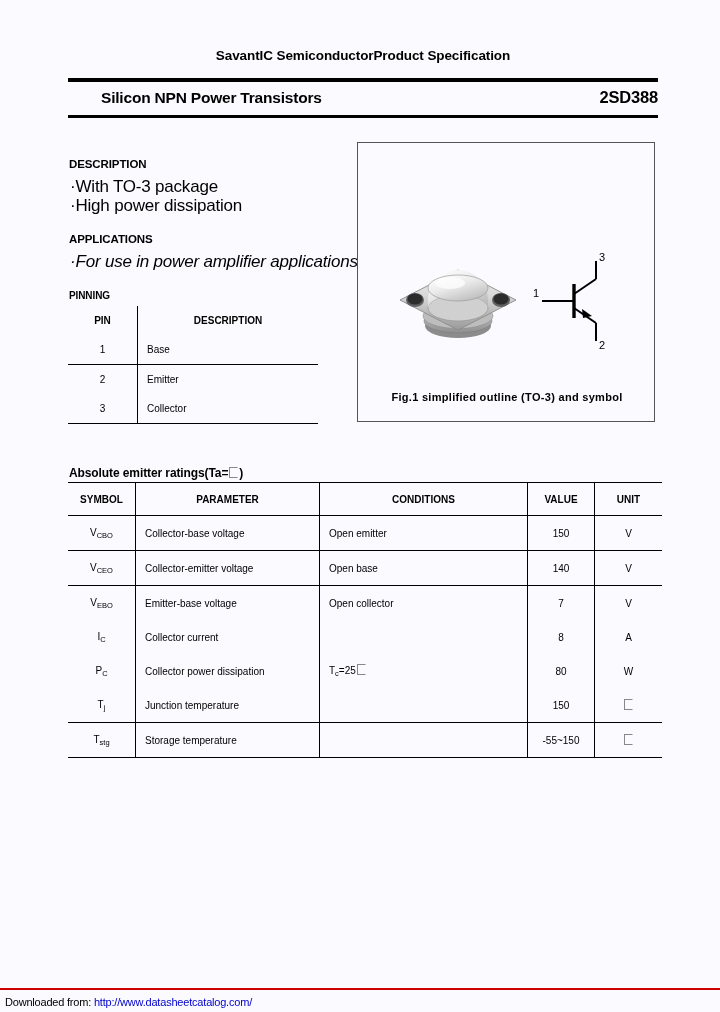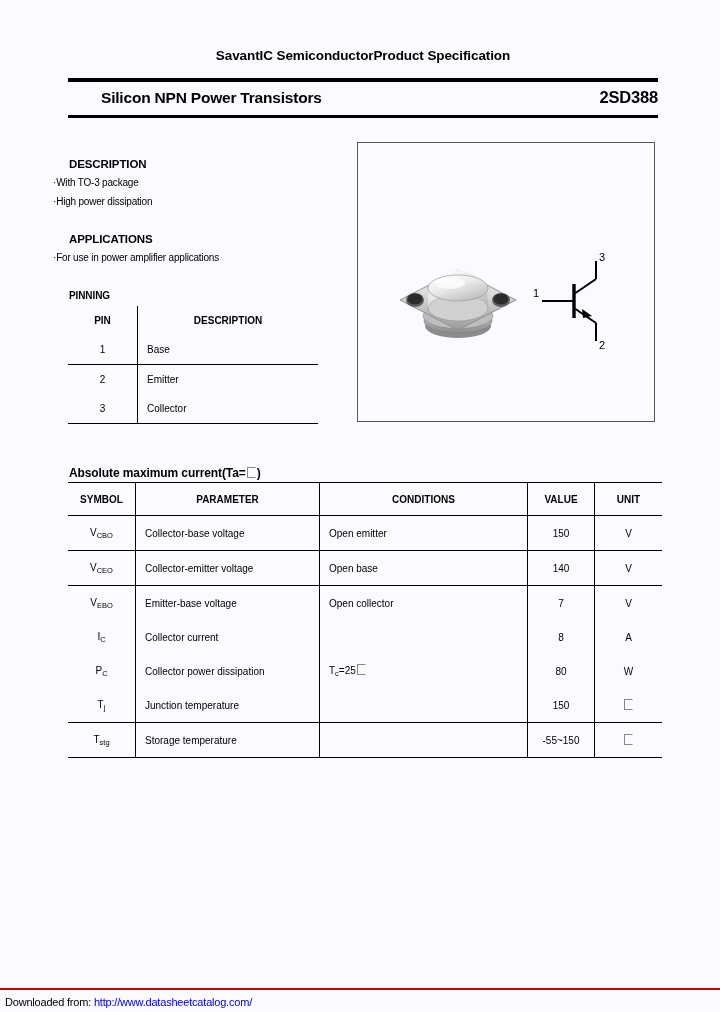--- a/index.html
+++ b/index.html
@@ -78,30 +78,30 @@
   
   .sec-head {
     position: absolute;
     left: 69px;
     font-size: 11.5px;
     font-weight: bold;
     letter-spacing: -0.1px;
   }
   .sec-line {
     position: absolute;
-    left: 53px;
-    font-size: 10px;
+    left: 70px;
+    font-size: 17px;
     letter-spacing: -0.2px;
     white-space: nowrap;
   }
   #desc-head { top: 158px; }
   #desc-l1  { top: 177px; }
   #desc-l2  { top: 196px; }
   #app-head { top: 233px; }
-  #app-l1   { top: 252px; }
+  #app-l1   { top: 252px; font-style: italic; }
 
   
   #pinning-title {
     position: absolute;
     left: 69px;
     top: 290px;
     font-size: 10px;
     font-weight: bold;
     letter-spacing: -0.1px;
   }
@@ -350,24 +350,25 @@
 
       <line x1="44" y1="57" x2="66" y2="72" stroke="#000" stroke-width="2"></line>
       <line x1="66" y1="72" x2="66" y2="90" stroke="#000" stroke-width="2"></line>
       <polygon points="52,58 62,65 53,67" fill="#000"></polygon>
 
       <text x="6" y="46" font-family="Liberation Sans, sans-serif" font-size="11" fill="#000" text-anchor="middle">1</text>
       <text x="72" y="98" font-family="Liberation Sans, sans-serif" font-size="11" fill="#000" text-anchor="middle">2</text>
       <text x="72" y="10" font-family="Liberation Sans, sans-serif" font-size="11" fill="#000" text-anchor="middle">3</text>
     </svg>
 
+    <div id="fig-caption">Fig.1 simplified outline (TO-3) and symbol</div>
   </div>
 
   <div id="ratings-title">
-    <span>Absolute maximum current(Ta=</span><span class="missing-glyph"></span><span>)</span>
+    <span>Absolute emitter ratings(Ta=</span><span class="missing-glyph"></span><span>)</span>
   </div>
 
   <table id="ratings-table">
     <thead>
       <tr>
         <th class="col-sym">SYMBOL</th>
         <th class="col-par" style="text-align:center;padding-left:0;">PARAMETER</th>
         <th class="col-con" style="text-align:center;padding-left:0;">CONDITIONS</th>
         <th class="col-val">VALUE</th>
         <th class="col-uni">UNIT</th>

